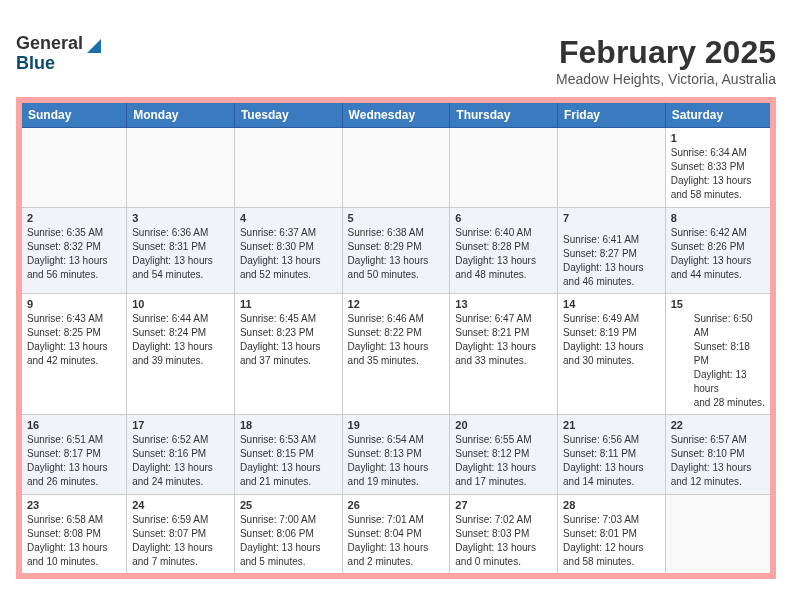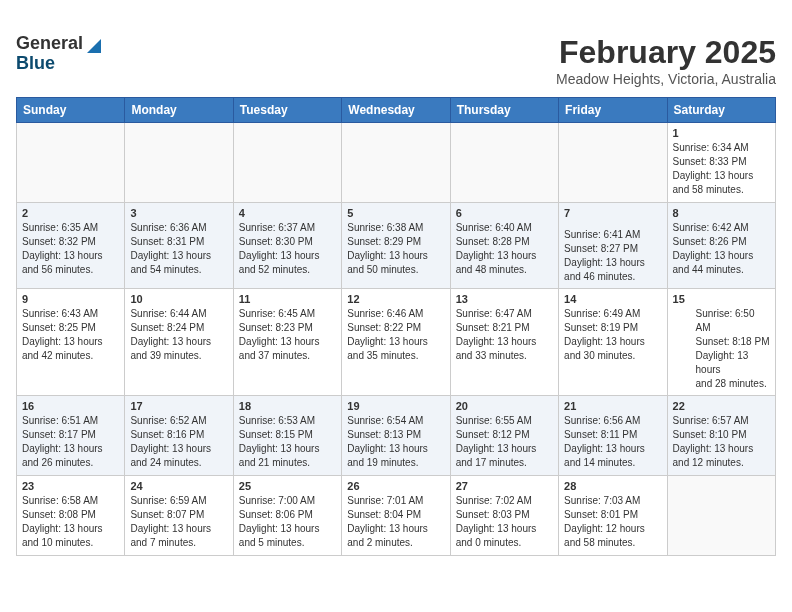--- a/index.html
+++ b/index.html
@@ -40,21 +40,21 @@
       font-weight: bold;
       color: #333;
     }
     .location-title {
       font-size: 14px;
       color: #555;
     }
     .calendar-table {
       width: 100%;
       border-collapse: collapse;
-      border: 1px solid #fca5a5;
+      border: 6px solid #fca5a5;
     }
     .calendar-table th {
       background-color: #3a7abf;
       color: #fff;
       font-size: 12px;
       font-weight: bold;
       padding: 5px 6px;
       text-align: left;
       border: 1px solid #2a5a9f;
     }

